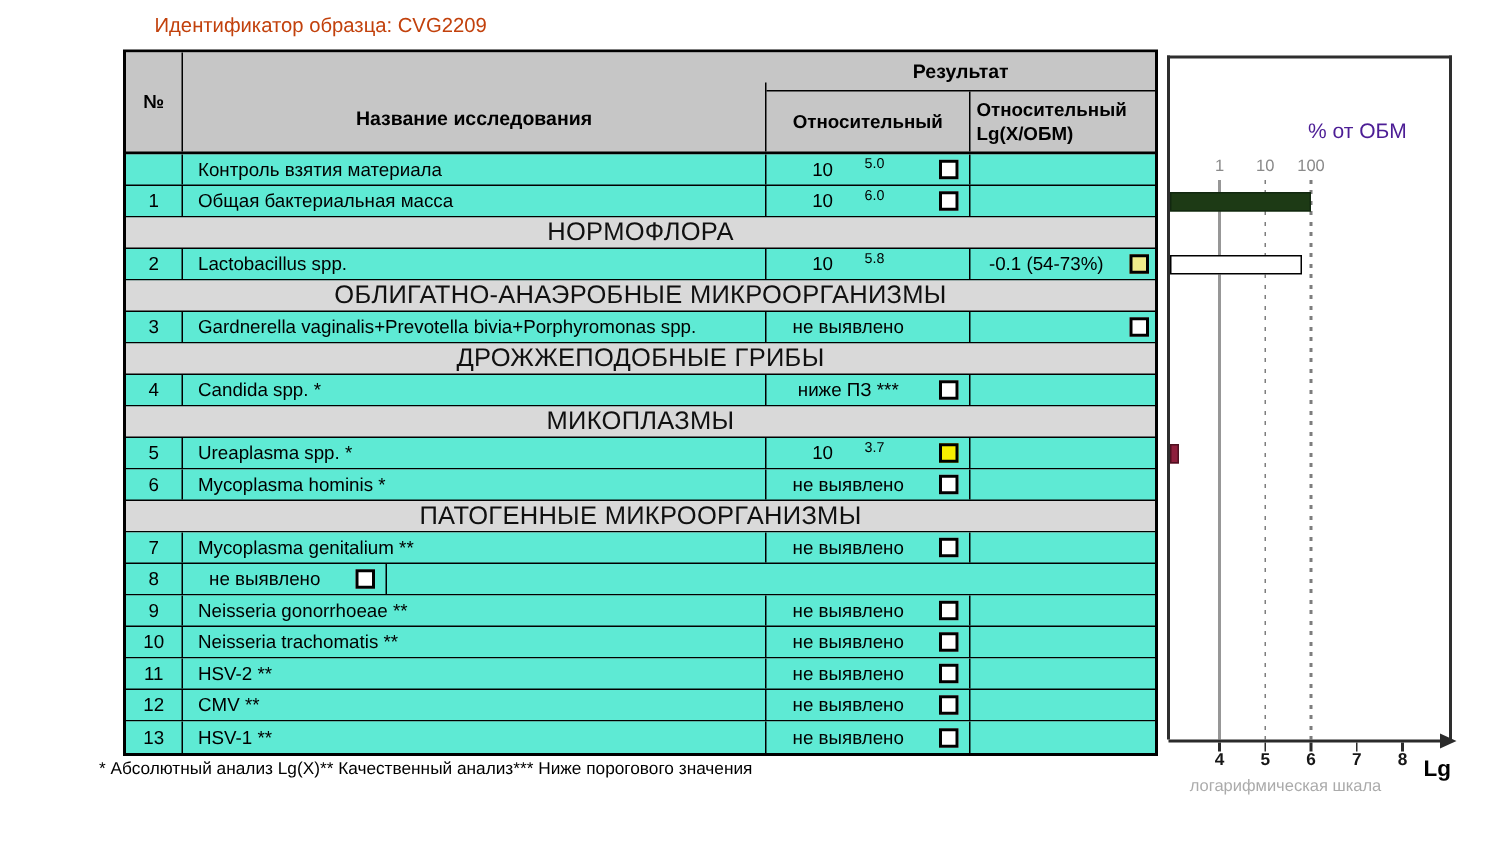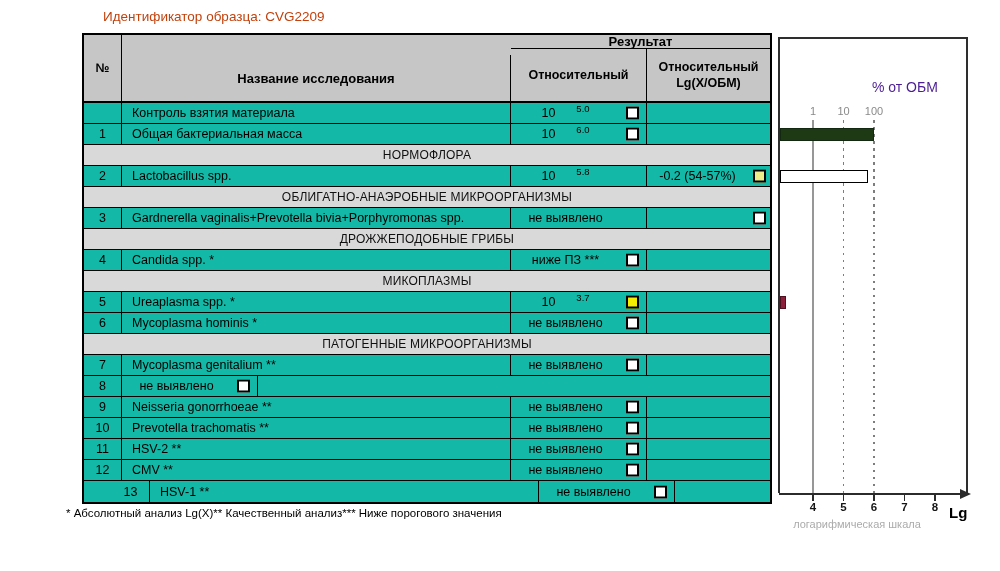--- a/index.html
+++ b/index.html
@@ -10,28 +10,28 @@
   }
   .abs{position:absolute;}
   
   .title{left:103px;top:9px;font-size:13.5px;color:#c2410c;}
   
   .rtable{left:82px;top:33px;width:690px;height:471px;border:2px solid #000;box-sizing:border-box;background:#fff;}
   .thead{display:flex;height:68px;background:#c6c6c6;border-bottom:2px solid #000;box-sizing:border-box;font-weight:bold;}
   .h-num{width:38px;border-right:1.5px solid #000;display:flex;align-items:center;justify-content:center;font-size:12.5px;box-sizing:border-box;}
   .h-name{width:389px;border-right:1.5px solid #000;display:flex;align-items:center;justify-content:center;font-size:13px;box-sizing:border-box;margin-top:20px;}
   .h-result-wrap{flex:1;display:flex;flex-direction:column;}
-  .h-result{height:14px;border-bottom:1.5px solid #000;display:flex;align-items:center;justify-content:center;font-size:13px;box-sizing:border-box;}
+  .h-result{height:26px;border-bottom:1.5px solid #000;display:flex;align-items:center;justify-content:center;font-size:13px;box-sizing:border-box;}
   .h-sub{flex:1;display:flex;}
   .h-quant{width:136px;border-right:1.5px solid #000;display:flex;align-items:center;justify-content:center;font-size:12.5px;box-sizing:border-box;}
-  .h-rel{flex:1;display:flex;align-items:center;justify-content:center;text-align:center;font-size:12.5px;line-height:1.3;padding:0 4px;}
-  .trow{display:flex;height:21px;border-bottom:1.5px solid #000;box-sizing:border-box;background:#14b8a6;}
-  .trow:last-child{border-bottom:none;padding-left:28px;}
+  .h-rel{flex:1;display:flex;align-items:center;justify-content:center;font-size:12.5px;line-height:1.3;padding:0 4px;}
+  .trow{display:flex;height:21px;border-bottom:1.5px solid #000;box-sizing:border-box;background:#5eead4;}
+  .trow:last-child{border-bottom:none;}
   .section-row{background:#d9d9d9;justify-content:center;align-items:center;}
-  .section-label{font-size:12px;color:#101010;letter-spacing:0.2px;}
+  .section-label{font-size:17px;color:#101010;letter-spacing:0.2px;}
   .cell{box-sizing:border-box;display:flex;align-items:center;font-size:12.5px;}
   .c-num{width:38px;border-right:1.5px solid #000;justify-content:center;}
   .c-name{width:389px;border-right:1.5px solid #000;padding-left:10px;}
   .c-quant{width:136px;border-right:1.5px solid #000;position:relative;justify-content:center;padding-right:26px;}
   .c-rel{flex:1;position:relative;justify-content:center;padding-right:22px;}
   .exp{font-size:9.5px;margin-left:21px;vertical-align:5px;line-height:0;}
   .cbox{position:absolute;right:7px;top:50%;transform:translateY(-50%);width:13px;height:13px;border:2px solid #000;box-sizing:border-box;background:#fff;}
   .c-rel .cbox{right:4px;}
   
   .footnote{left:66px;top:507px;display:flex;font-size:11.5px;color:#000;}
@@ -94,21 +94,21 @@
       <div class="trow section-row">
         <span class="section-label">НОРМОФЛОРА</span>
       </div>
       <div class="trow data-row">
         <div class="cell c-num">2</div>
         <div class="cell c-name">Lactobacillus spp.</div>
         <div class="cell c-quant">
           <span class="qval"><span>10</span><span class="exp">5.8</span></span>
         </div>
         <div class="cell c-rel">
-          <span class="rval">-0.2 (54-57%)</span>
+          <span class="rval">-0.1 (54-73%)</span>
           <span class="cbox" style="background: rgb(239, 236, 138);"></span>
         </div>
       </div>
       <div class="trow section-row">
         <span class="section-label">ОБЛИГАТНО-АНАЭРОБНЫЕ МИКРООРГАНИЗМЫ</span>
       </div>
       <div class="trow data-row">
         <div class="cell c-num">3</div>
         <div class="cell c-name">Gardnerella vaginalis+Prevotella bivia+Porphyromonas spp.</div>
         <div class="cell c-quant">
@@ -188,21 +188,21 @@
         <div class="cell c-quant">
           <span class="qval">не выявлено</span>
           <span class="cbox"></span>
         </div>
         <div class="cell c-rel">
           <span class="rval"></span>
         </div>
       </div>
       <div class="trow data-row">
         <div class="cell c-num">10</div>
-        <div class="cell c-name">Prevotella trachomatis **</div>
+        <div class="cell c-name">Neisseria trachomatis **</div>
         <div class="cell c-quant">
           <span class="qval">не выявлено</span>
           <span class="cbox"></span>
         </div>
         <div class="cell c-rel">
           <span class="rval"></span>
         </div>
       </div>
       <div class="trow data-row">
         <div class="cell c-num">11</div>

